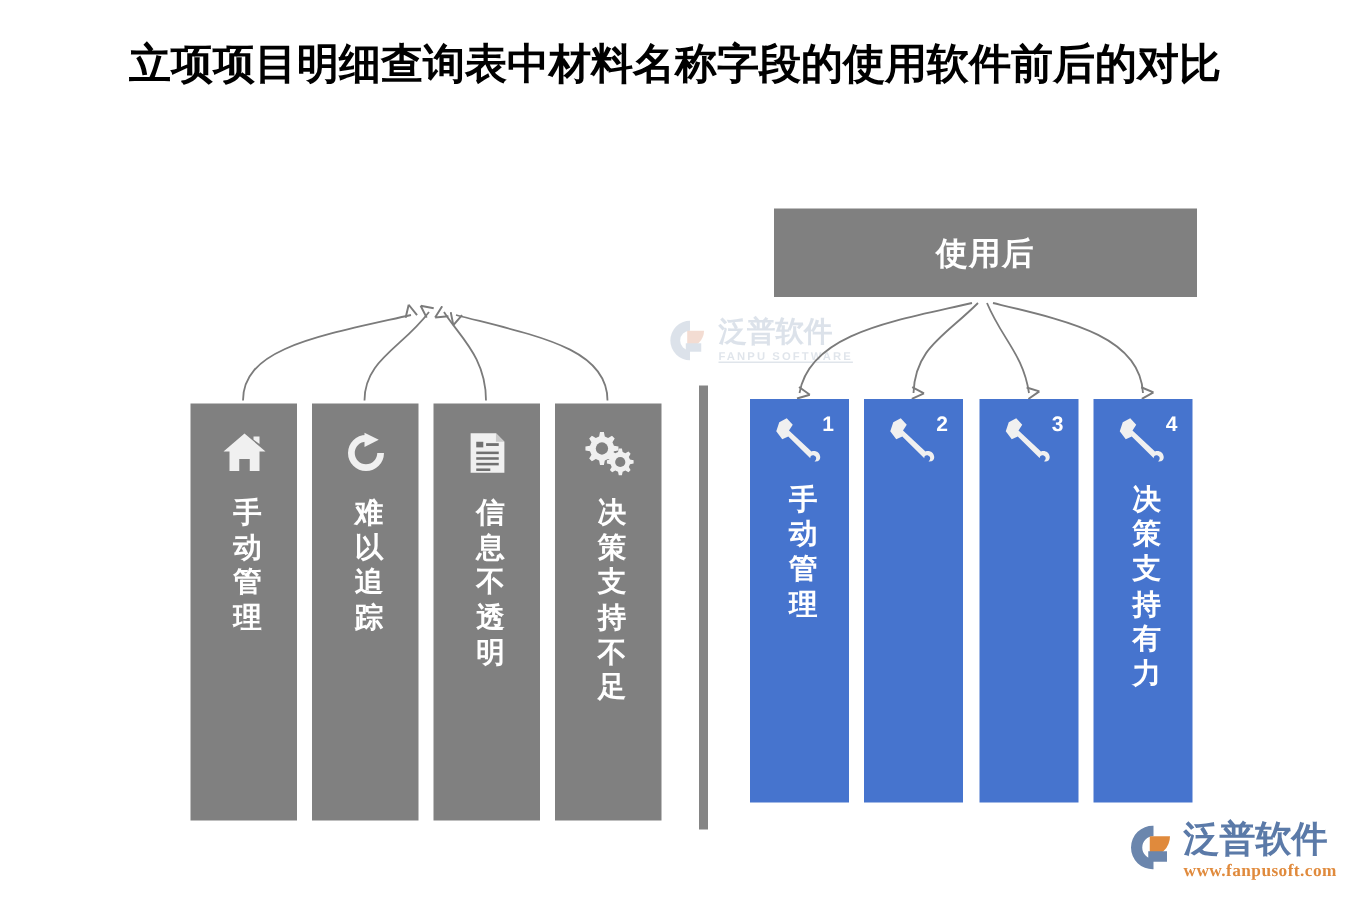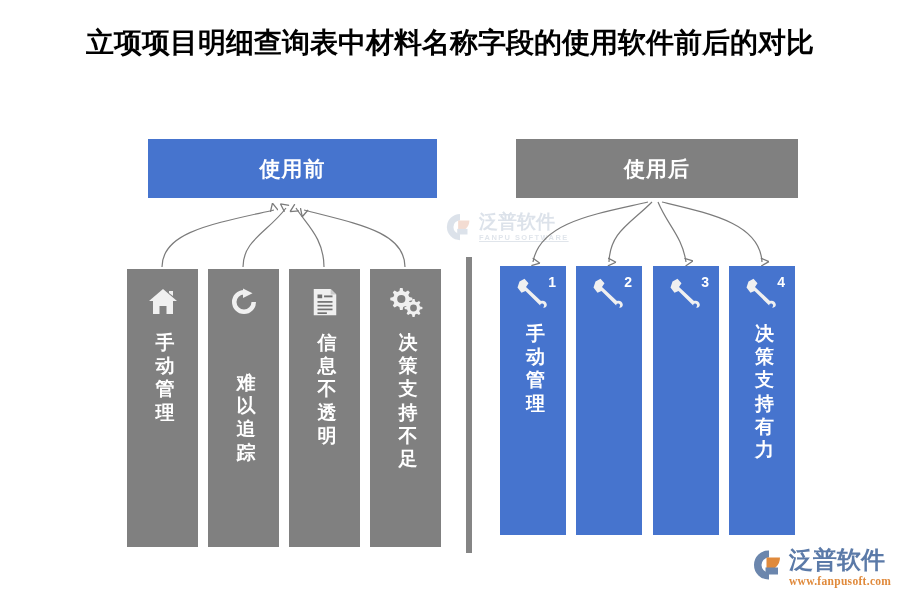--- a/index.html
+++ b/index.html
@@ -225,23 +225,20 @@
       <path d="M2 16 A14 14 0 0 1 16 2 L16 9 A7 7 0 0 0 9 16 A7 7 0 0 0 16 23 L16 30 A14 14 0 0 1 2 16 Z" fill="#8fa3bd"></path>
       <path d="M14 9 L26 9 A12 12 0 0 1 14 21 Z" fill="#d98f6e"></path>
       <path d="M13 18 L24 18 L24 24 L13 24 Z" fill="#8fa3bd"></path>
     </svg>
     <div class="wm-txt">
       <div class="wm-cn">泛普软件</div>
       <div class="wm-en">FANPU SOFTWARE</div>
     </div>
   </div>
 
-  <div class="panel-header" id="header-before">
-    <span>使用前</span>
-  </div>
   <div class="panel-header" id="header-after">
     <span>使用后</span>
   </div>
 
   <div id="divider"></div>
 
   <svg id="arrows" viewBox="0 0 900 600">
     <defs>
       <marker id="ahead-up" markerWidth="9" markerHeight="9" refX="4.5" refY="7.5" orient="auto" markerUnits="userSpaceOnUse">
         <path d="M4.5 0.5 L0.6 8.5 M4.5 0.5 L8.4 8.5" stroke="#7b7b7b" stroke-width="1.3" fill="none"></path>
@@ -267,21 +264,21 @@
   <div class="card card-gray" style="left:127px; top:269px; width:71px; height:278px;">
     <div class="card-icon">
       <svg viewBox="0 0 32 32" width="32" height="32">
         <path d="M16 3 L30 15 L26 15 L26 28 L19.5 28 L19.5 20 L12.5 20 L12.5 28 L6 28 L6 15 L2 15 Z" fill="#f0f0f0"></path>
         <path d="M22 5 L26 5 L26 10 L22 7 Z" fill="#f0f0f0"></path>
       </svg>
     </div>
     <div class="card-label">手动管理</div>
   </div>
 
-  <div class="card card-gray" style="left:208px; top:269px; width:71px; height:278px;gap:40px;">
+  <div class="card card-gray" style="left:208px; top:269px; width:71px; height:278px;">
     <div class="card-icon">
       <svg viewBox="0 0 32 32" width="32" height="32">
         <path d="M16 4 A12 12 0 1 0 28 16 L23.5 16 A7.5 7.5 0 1 1 16 8.5 Z" fill="#f0f0f0"></path>
         <path d="M15 2.5 L15 12 L24.5 7.2 Z" fill="#f0f0f0"></path>
       </svg>
     </div>
     <div class="card-label">难以追踪</div>
   </div>
 
   <div class="card card-gray" style="left:289px; top:269px; width:71px; height:278px;">

